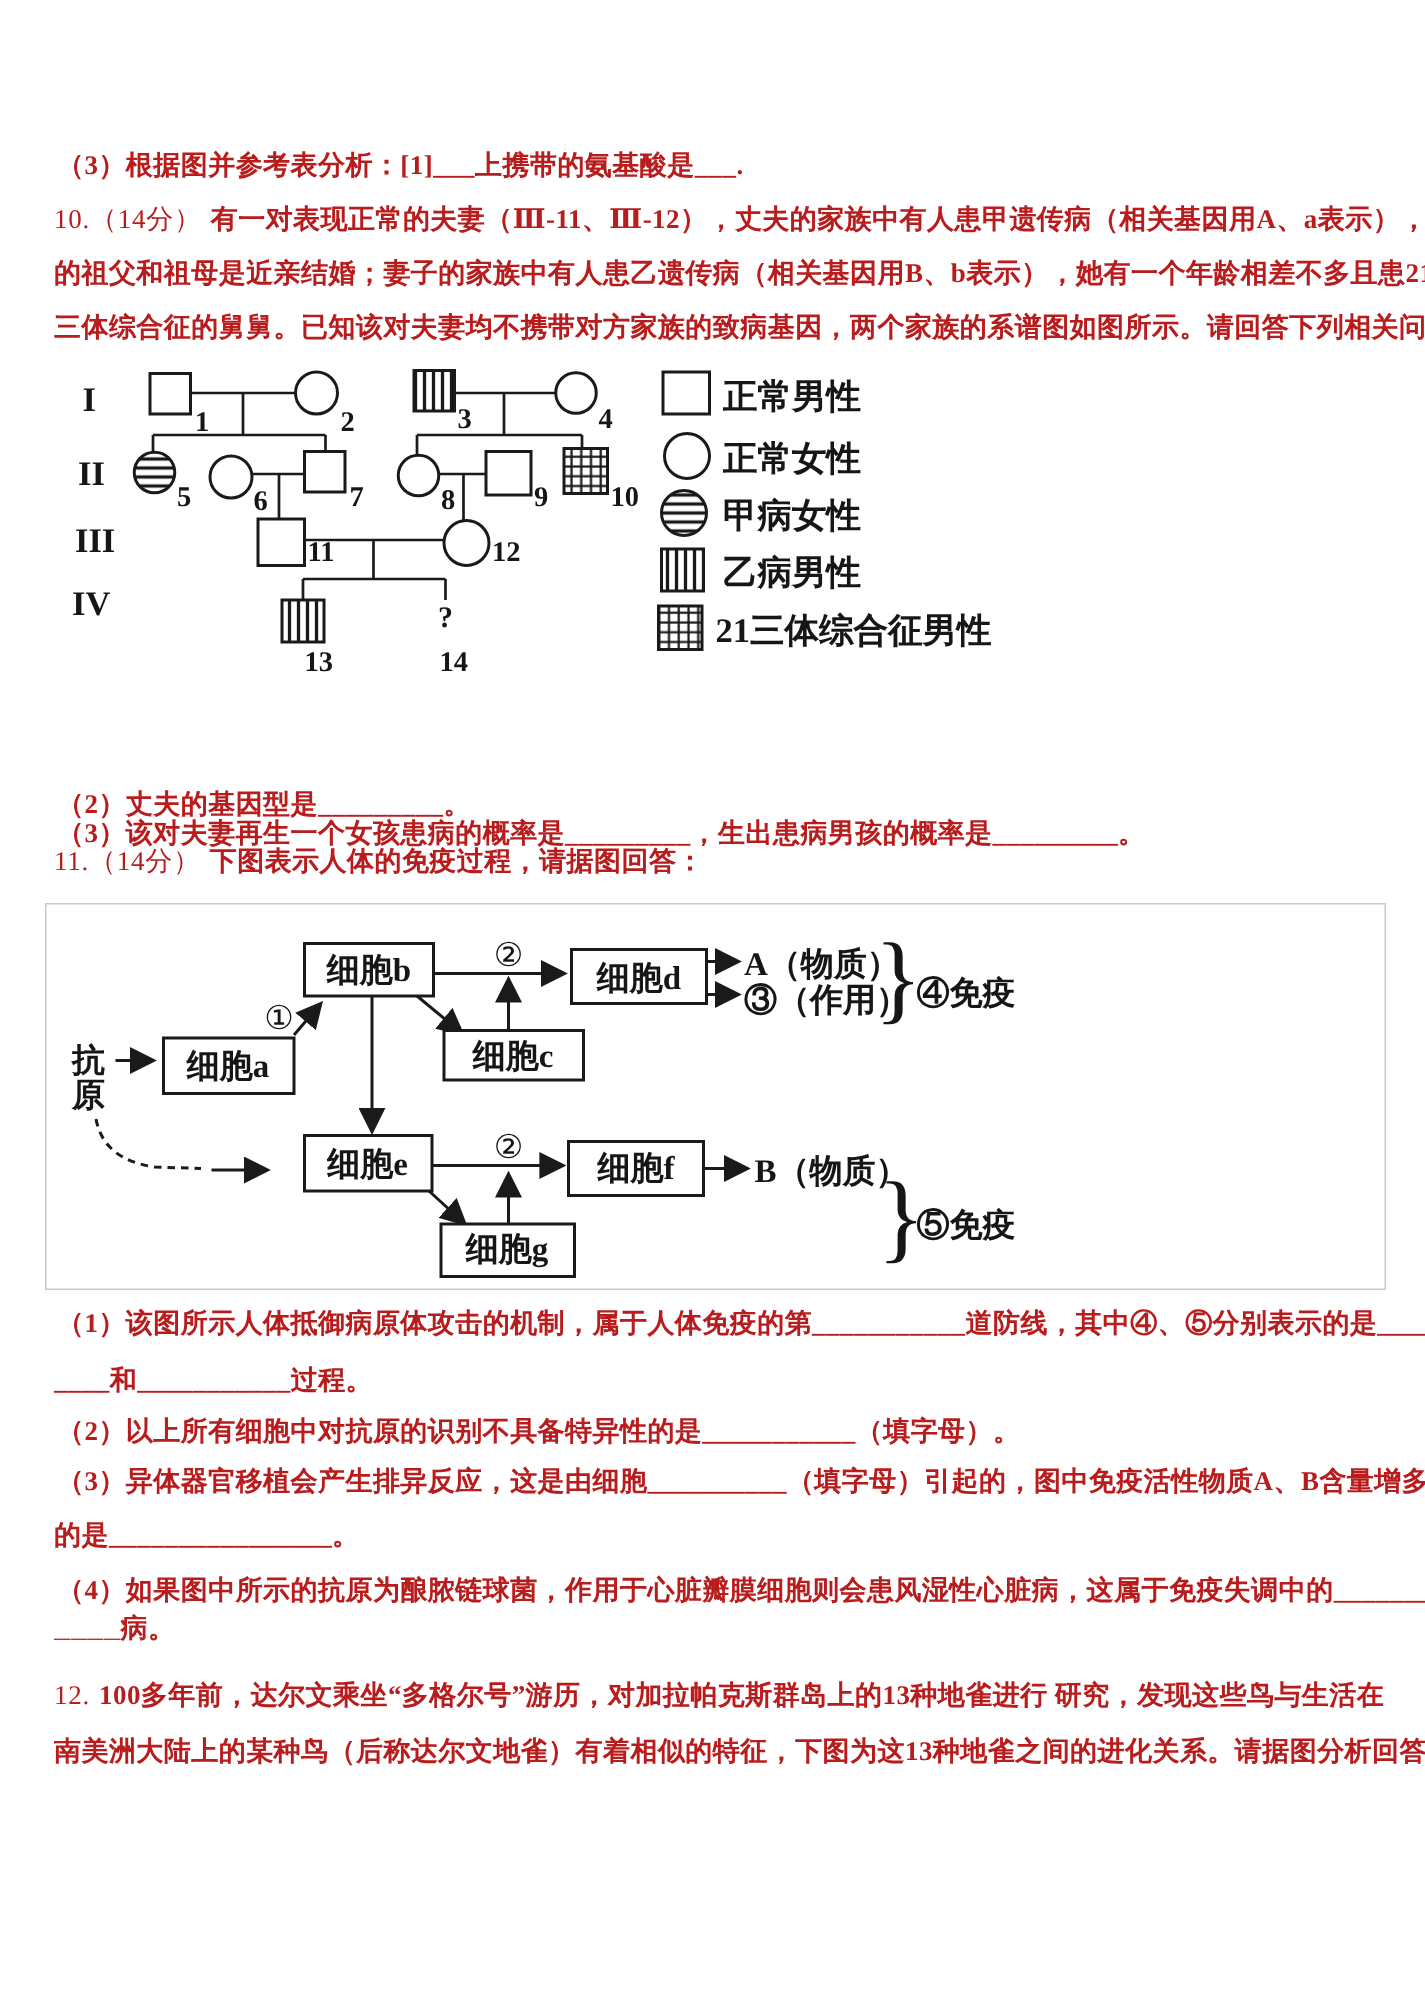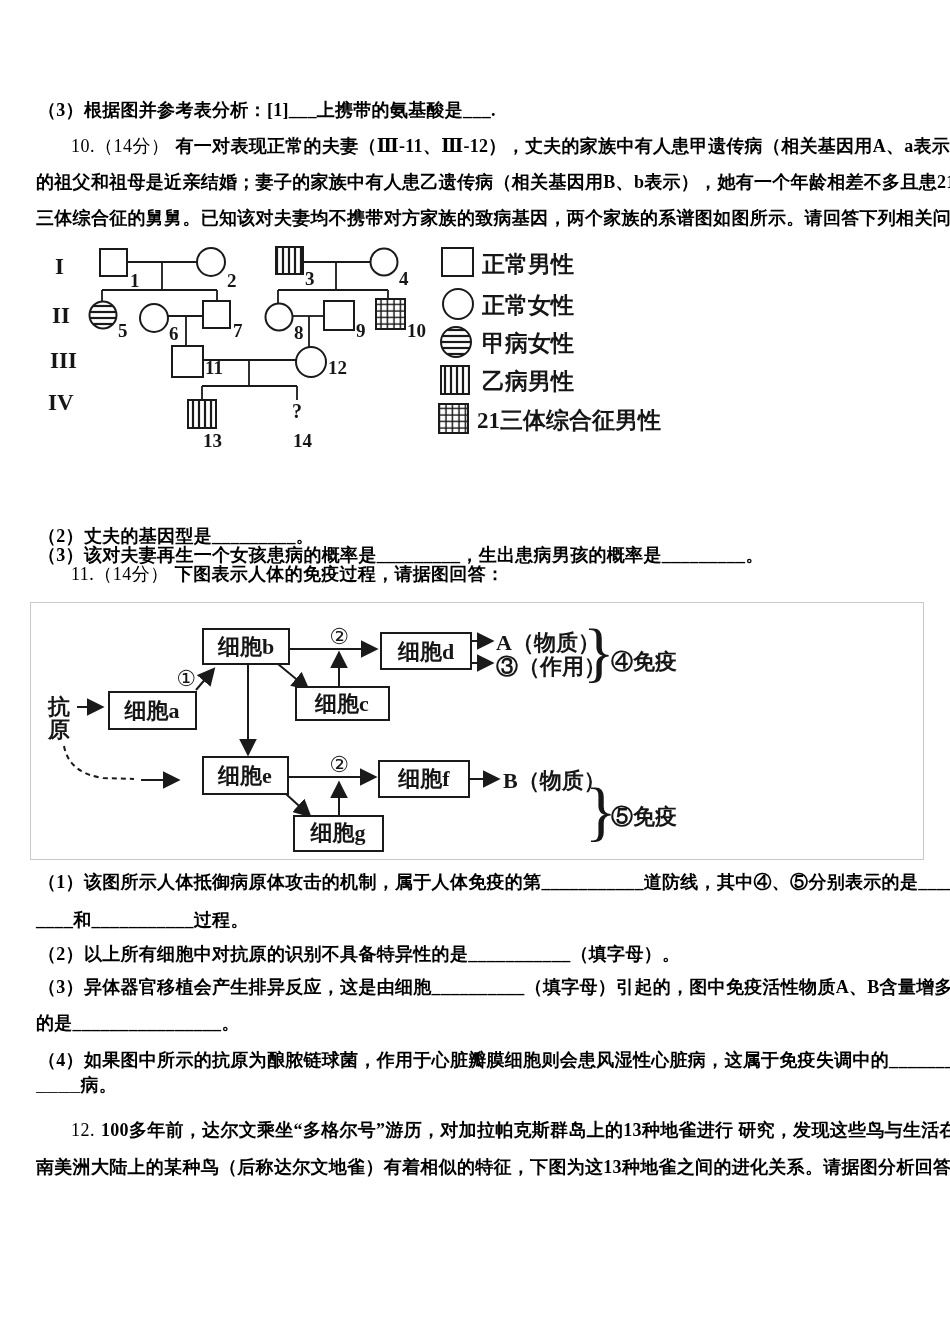--- a/index.html
+++ b/index.html
@@ -1,21 +1,21 @@
 <!DOCTYPE html>
 <html><head>
 <meta charset="utf-8">
 <style>
   html,body{margin:0;padding:0;background:#ffffff;}
   .page{
     position:relative;width:950px;height:1344px;background:#fff;
-    font-family:"Liberation Serif","DejaVu Serif",serif;color:#000000;overflow:hidden;
+    font-family:"Liberation Serif","DejaVu Serif",serif;color:#b91c1c;overflow:hidden;
   }
   .tl{position:absolute;white-space:nowrap;font-size:18px;font-weight:bold;letter-spacing:.3px;}
-  .pre{font-weight:normal;letter-spacing:.5px;margin-right:6px;margin-left:35px;}
+  .pre{font-weight:normal;letter-spacing:.5px;margin-right:6px;}
   svg text{fill:#161616;}
   .gen{font:bold 23px "Liberation Serif","DejaVu Serif",serif;}
   .num{font:bold 19px "Liberation Serif","DejaVu Serif",serif;}
   .leg{font:bold 23px "Liberation Serif","DejaVu Serif",serif;}
   .cell{font:bold 22px "Liberation Serif","DejaVu Serif",serif;text-anchor:middle;}
   .dgt{font:bold 22px "Liberation Serif","DejaVu Serif",serif;}
   .circ{font:normal 22px "DejaVu Sans","Liberation Sans",sans-serif;text-anchor:middle;}
   .brace{font:normal 66px "Liberation Serif","DejaVu Serif",serif;}
   .qmark{font:bold 20px "Liberation Serif","DejaVu Serif",serif;text-anchor:middle;}
   .figbox{position:absolute;}

